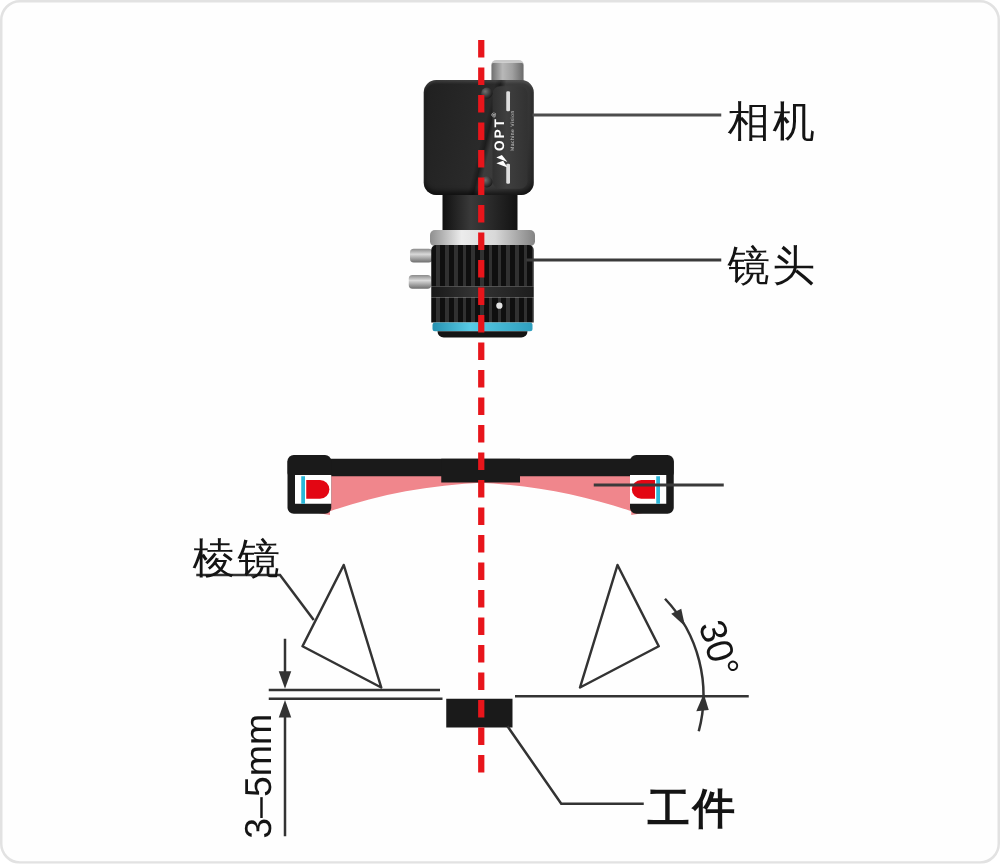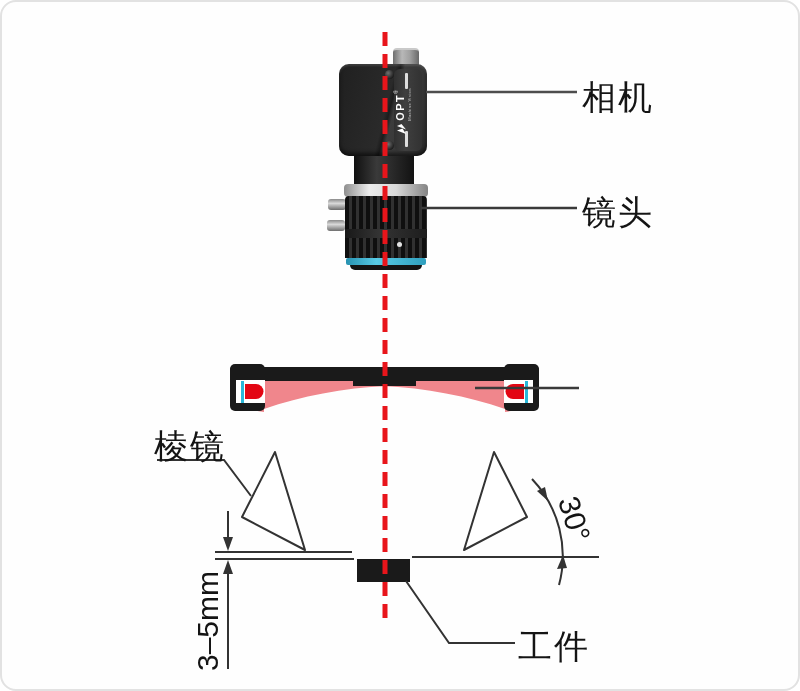--- a/index.html
+++ b/index.html
@@ -74,21 +74,21 @@
     border-radius:50%; background:#e3e3e3; }
   
   svg.overlay { position:absolute; left:0; top:0; z-index:3; pointer-events:none; }
   
   .lbl { position:absolute; font-size:34px; color:#141414; letter-spacing:2px;
     white-space:nowrap; z-index:4; }
   .lbl-camera    { left:580px; top:73px; }
   .lbl-lens      { left:580px; top:188px; }
   .lbl-light     { left:582px; top:367px; }
   .lbl-prism     { left:152px; top:422px;text-align:right; }
-  .lbl-workpiece { left:516px; top:622px; }
+  .lbl-workpiece { left:516px; top:622px;font-weight:bold; }
   .dim { position:absolute; color:#141414; white-space:nowrap; z-index:4; }
   .dim-gap   { left:160px; top:606px; width:92px; font-size:30px; text-align:center;
                transform:rotate(-90deg); }
   .dim-angle { left:544px; top:500px; width:56px; font-size:30px; text-align:center;
                transform:rotate(73deg); }
 </style>
 </head>
 <body>
 
 <div class="canvas">

